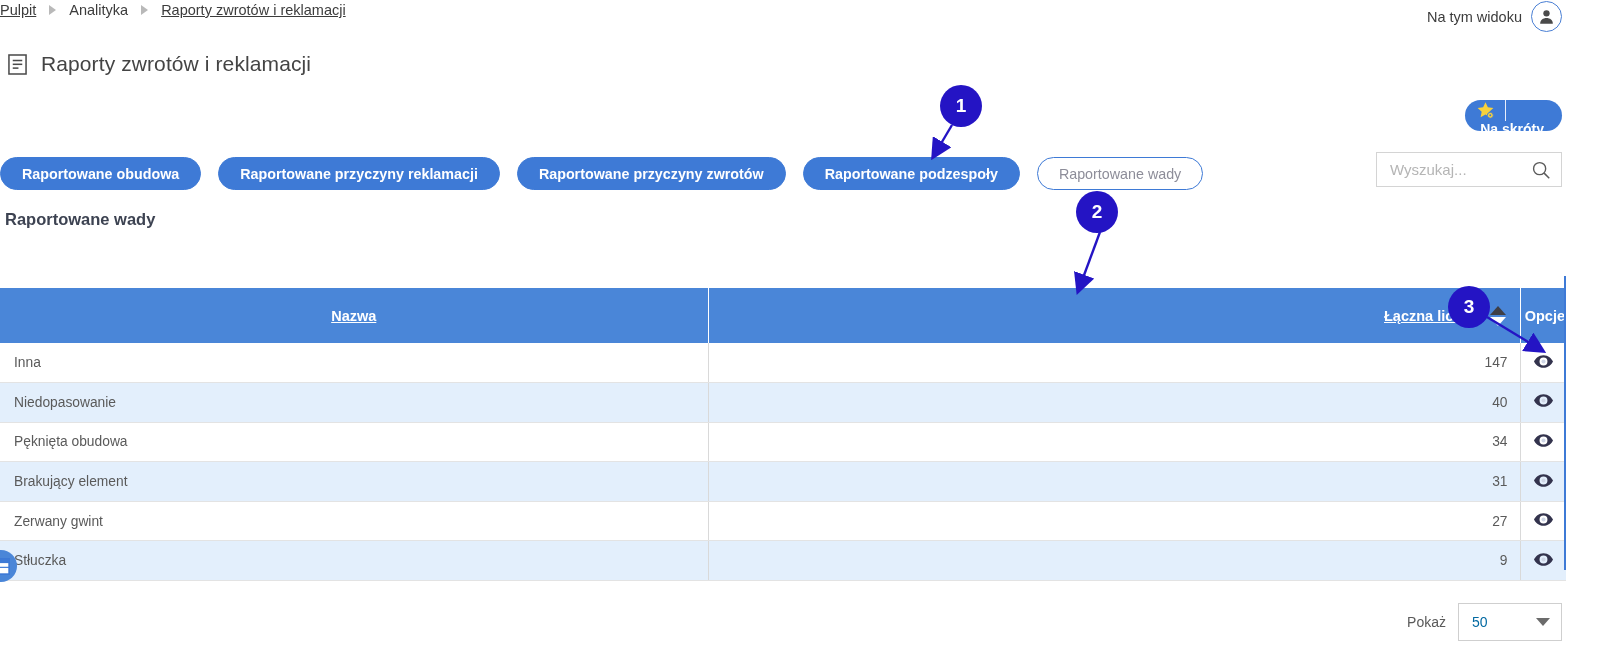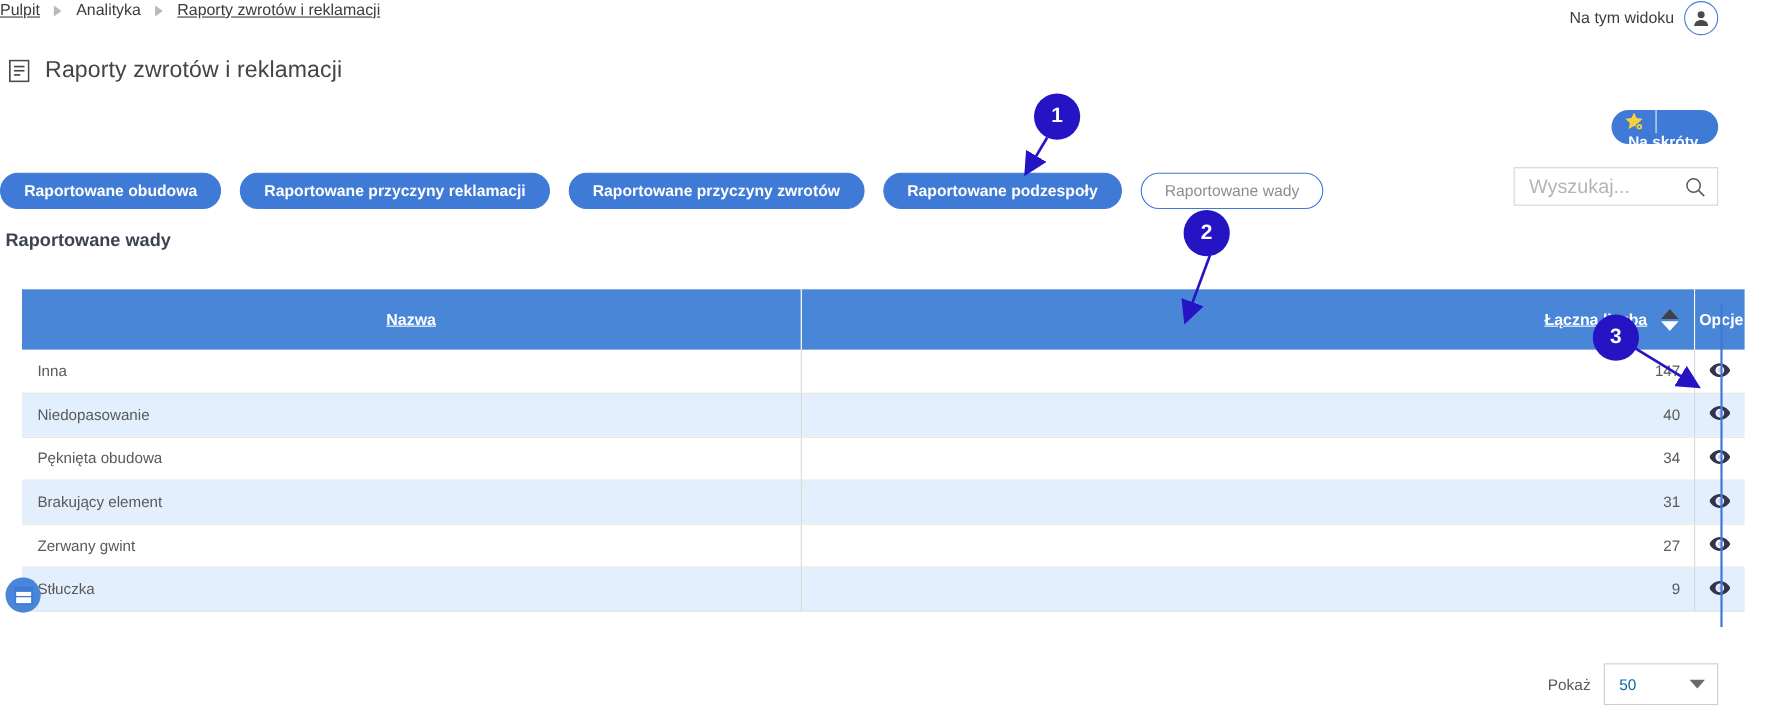--- a/index.html
+++ b/index.html
@@ -95,34 +95,34 @@
   }
 
   
   .searchbox {
     position: absolute; right: 10px; top: 152px;
     width: 186px; height: 35px;
     border: 1px solid #d4d4d4; background: #fff;
     display: flex; align-items: center; padding: 0 9px 0 11px;
   }
   .searchbox input {
-    flex: 1; border: 0; outline: 0; font-size: 18px;
+    flex: 1; border: 0; outline: 0; font-size: 15px;
     color: #555; font-family: "Liberation Sans", sans-serif;
     background: transparent; min-width: 0;
   }
   .searchbox input::placeholder { color: #b5b5b5; }
 
   
   .section-title {
     position: absolute; left: 5px; top: 210px;
     font-size: 16.5px; font-weight: 700; color: #3d4352;
   }
 
   
-  .table-wrap { position: absolute; left: 0; top: 263px; width: 1566px; margin-left: 20px; }
+  .table-wrap { position: absolute; left: 0; top: 288px; width: 1566px; }
   table.grid { border-collapse: collapse; width: 1566px; table-layout: fixed; }
   table.grid th {
     background: #4a86d8; color: #ffffff;
     height: 55px; font-size: 14.5px; font-weight: 700;
     border-right: 1.5px solid #ffffff;
     vertical-align: middle;
   }
   table.grid th:last-child { border-right: 0; }
   .th-name { text-align: center; }
   .th-name span { text-decoration: underline; cursor: pointer; }

